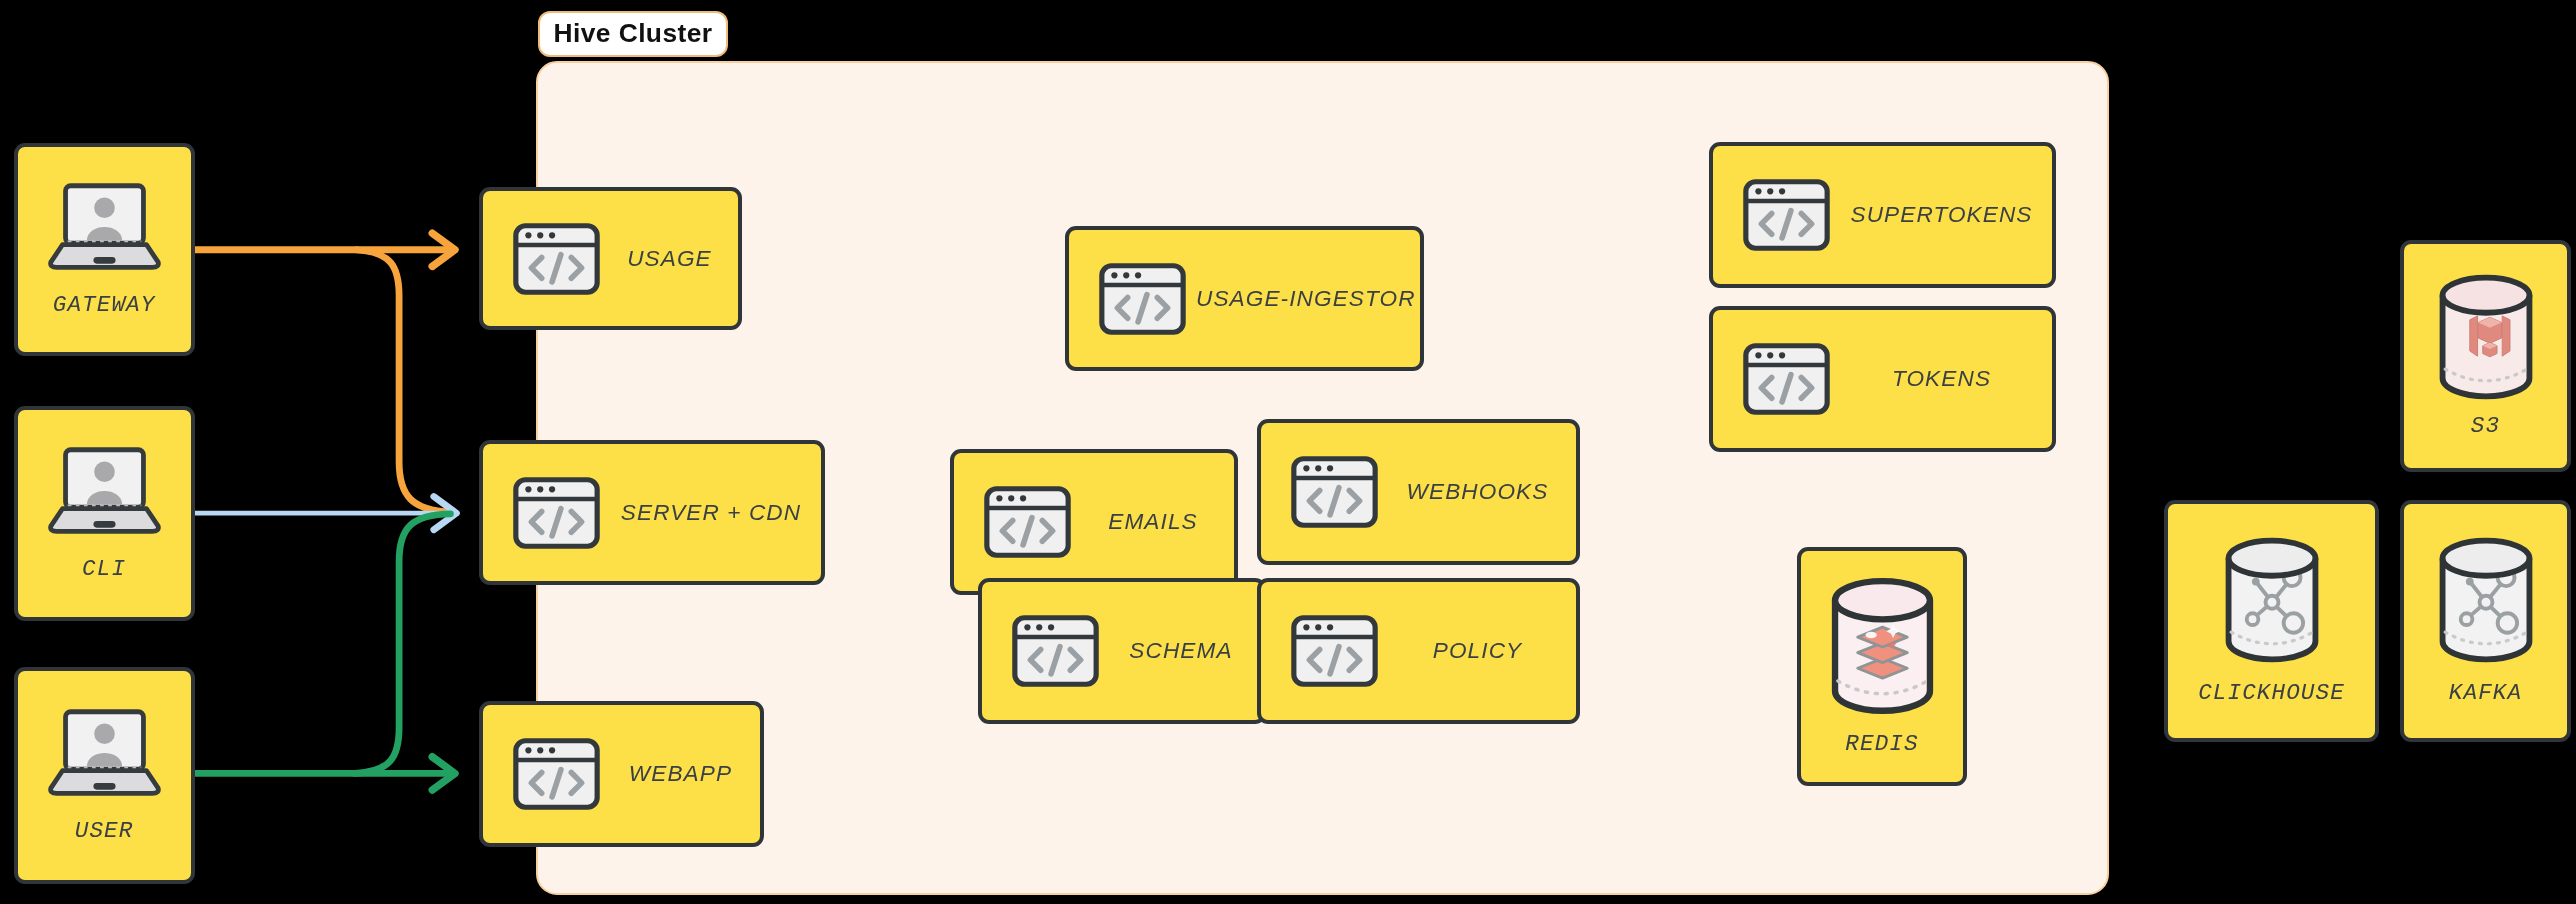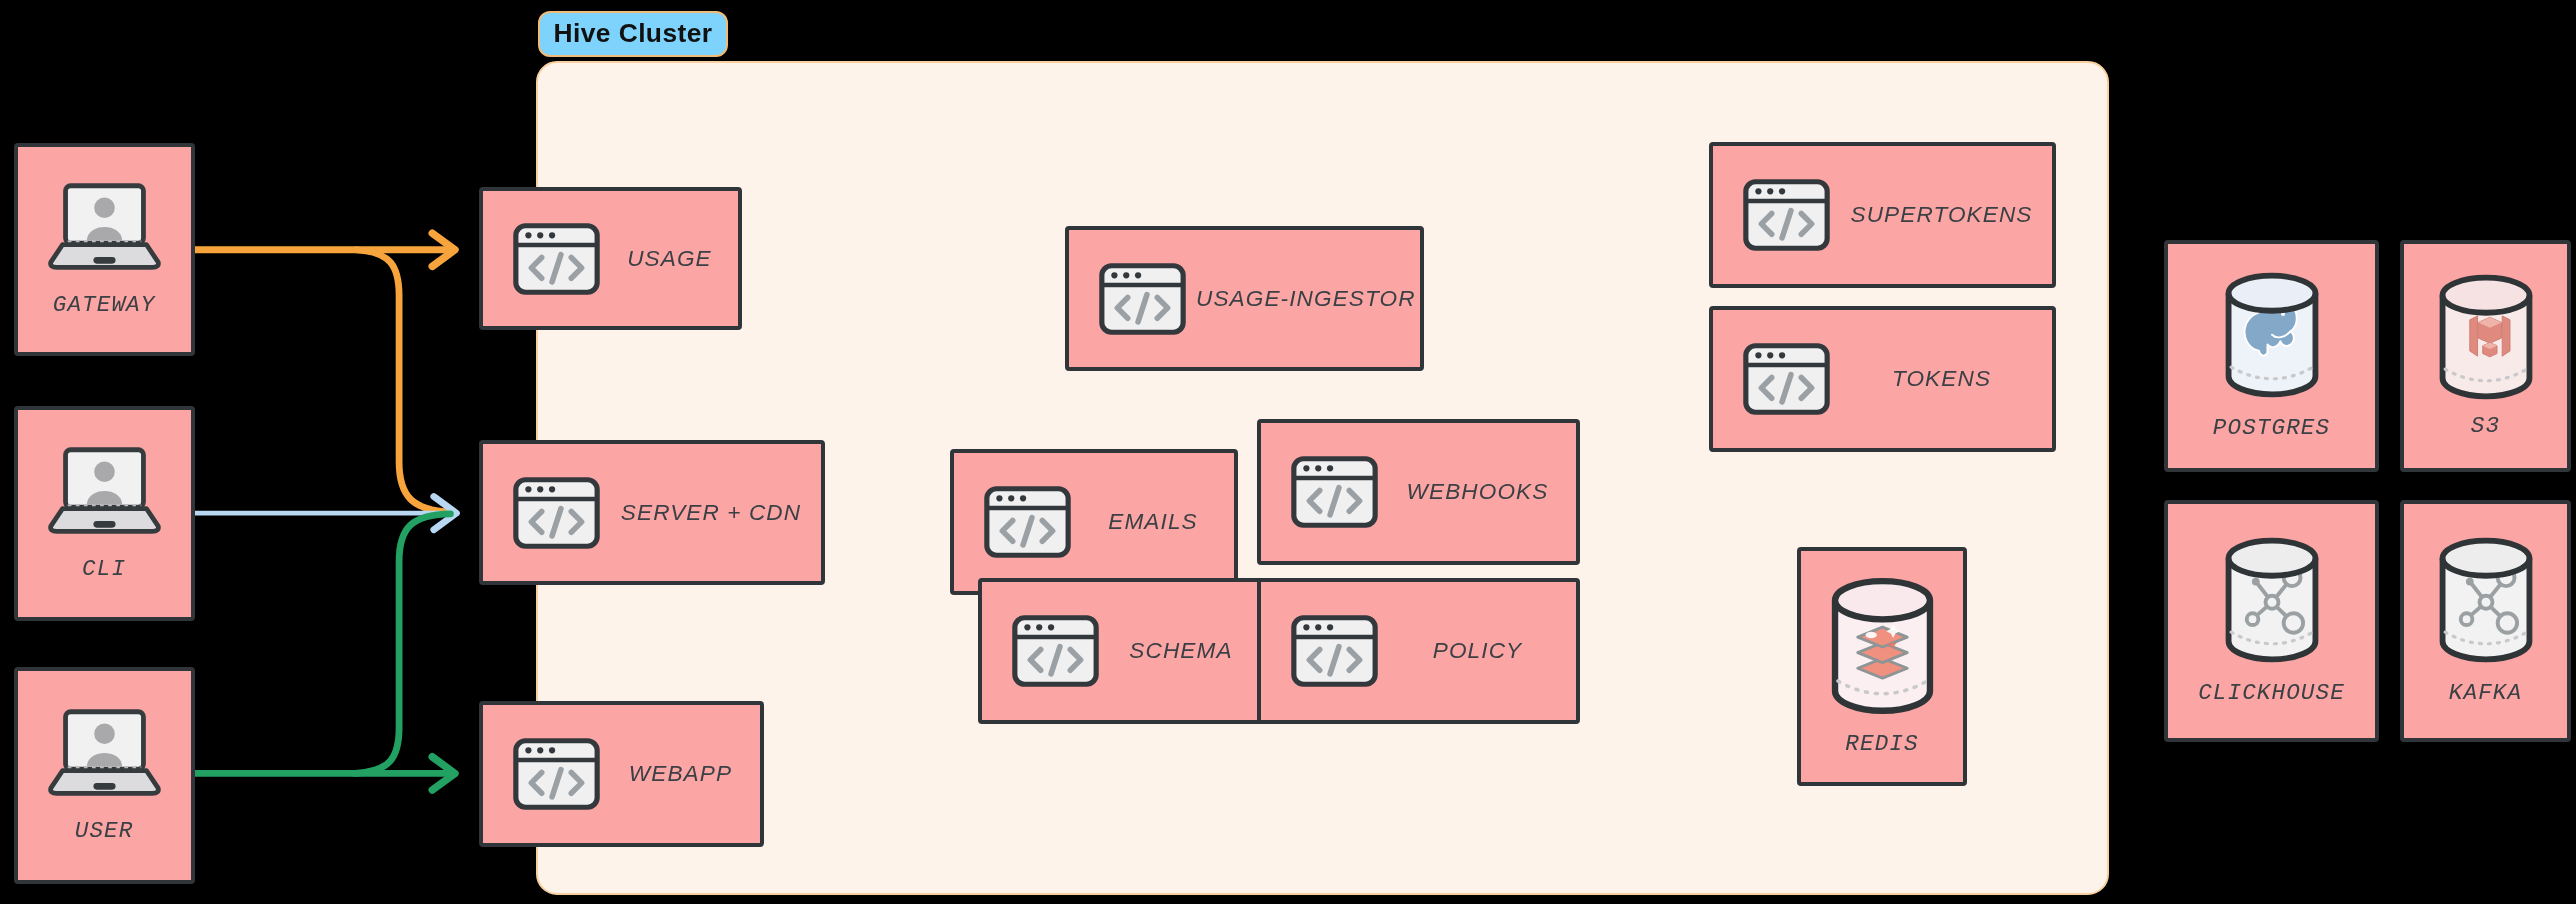--- a/index.html
+++ b/index.html
@@ -5,27 +5,27 @@
   html,body{margin:0;padding:0;background:#000;}
   body{width:2576px;height:904px;position:relative;overflow:hidden;
        font-family:"Liberation Sans",sans-serif;}
   .canvas{position:absolute;inset:0;}
 
   
   .cluster{position:absolute;left:536px;top:61px;width:1569px;height:830px;
            background:#fdf3ea;border:2.3px solid #f8cf9e;border-radius:21px;z-index:1;}
 
   .pill{position:absolute;left:538px;top:10.6px;width:186px;height:42px;z-index:4;
-        background:#7dd3fc;border:2.3px solid #eebb78;border-radius:12px;
+        background:#ffffff;border:2.3px solid #eebb78;border-radius:12px;
         display:flex;align-items:center;justify-content:center;
         font-size:26.4px;font-weight:600;color:#111;letter-spacing:0.4px;}
 
   
-  .node{position:absolute;background:#fca5a5;border:4.5px solid #30353a;
-        border-radius:4px;display:flex;align-items:center;z-index:3;box-sizing:border-box;}
+  .node{position:absolute;background:#fde047;border:4.5px solid #30353a;
+        border-radius:11px;display:flex;align-items:center;z-index:3;box-sizing:border-box;}
   .node.h{flex-direction:row;padding-left:29px;}
   .node.v{flex-direction:column;justify-content:center;gap:18px;font-family:Liberation Mono, monospace;}
   .lbl{font-style:italic;font-weight:500;font-size:22.6px;color:#3b4045;
        letter-spacing:1.1px;white-space:nowrap;}
   .node.h .lbl{flex:1;text-align:center;padding:0 9px;}
   .ic-window{width:89px;height:74px;flex:0 0 auto;}
   .ic-laptop{width:125px;height:92px;}
   .ic-cyl{width:98px;height:130px;}
   .ic-cyl.big{width:107px;height:142px;}
 
@@ -236,26 +236,20 @@
       </svg>
     <span class="lbl">TOKENS</span>
   </div>
   <div class="node v" id="n-redis">
     <svg class="ic-cyl big" viewBox="0 0 142 188" width="107" height="142">
         <use href="#sym-cyl-redis"></use>
       </svg>
     <span class="lbl">REDIS</span>
   </div>
 
-  <div class="node v" id="n-postgres">
-    <svg class="ic-cyl" viewBox="0 0 130 172" width="98" height="130">
-        <use href="#sym-cyl-postgres"></use>
-      </svg>
-    <span class="lbl">POSTGRES</span>
-  </div>
   <div class="node v" id="n-s3">
     <svg class="ic-cyl" viewBox="0 0 130 172" width="98" height="130">
         <use href="#sym-cyl-s3"></use>
       </svg>
     <span class="lbl">S3</span>
   </div>
   <div class="node v" id="n-clickhouse">
     <svg class="ic-cyl" viewBox="0 0 130 172" width="98" height="130">
         <use href="#sym-cyl-molecule"></use>
       </svg>

